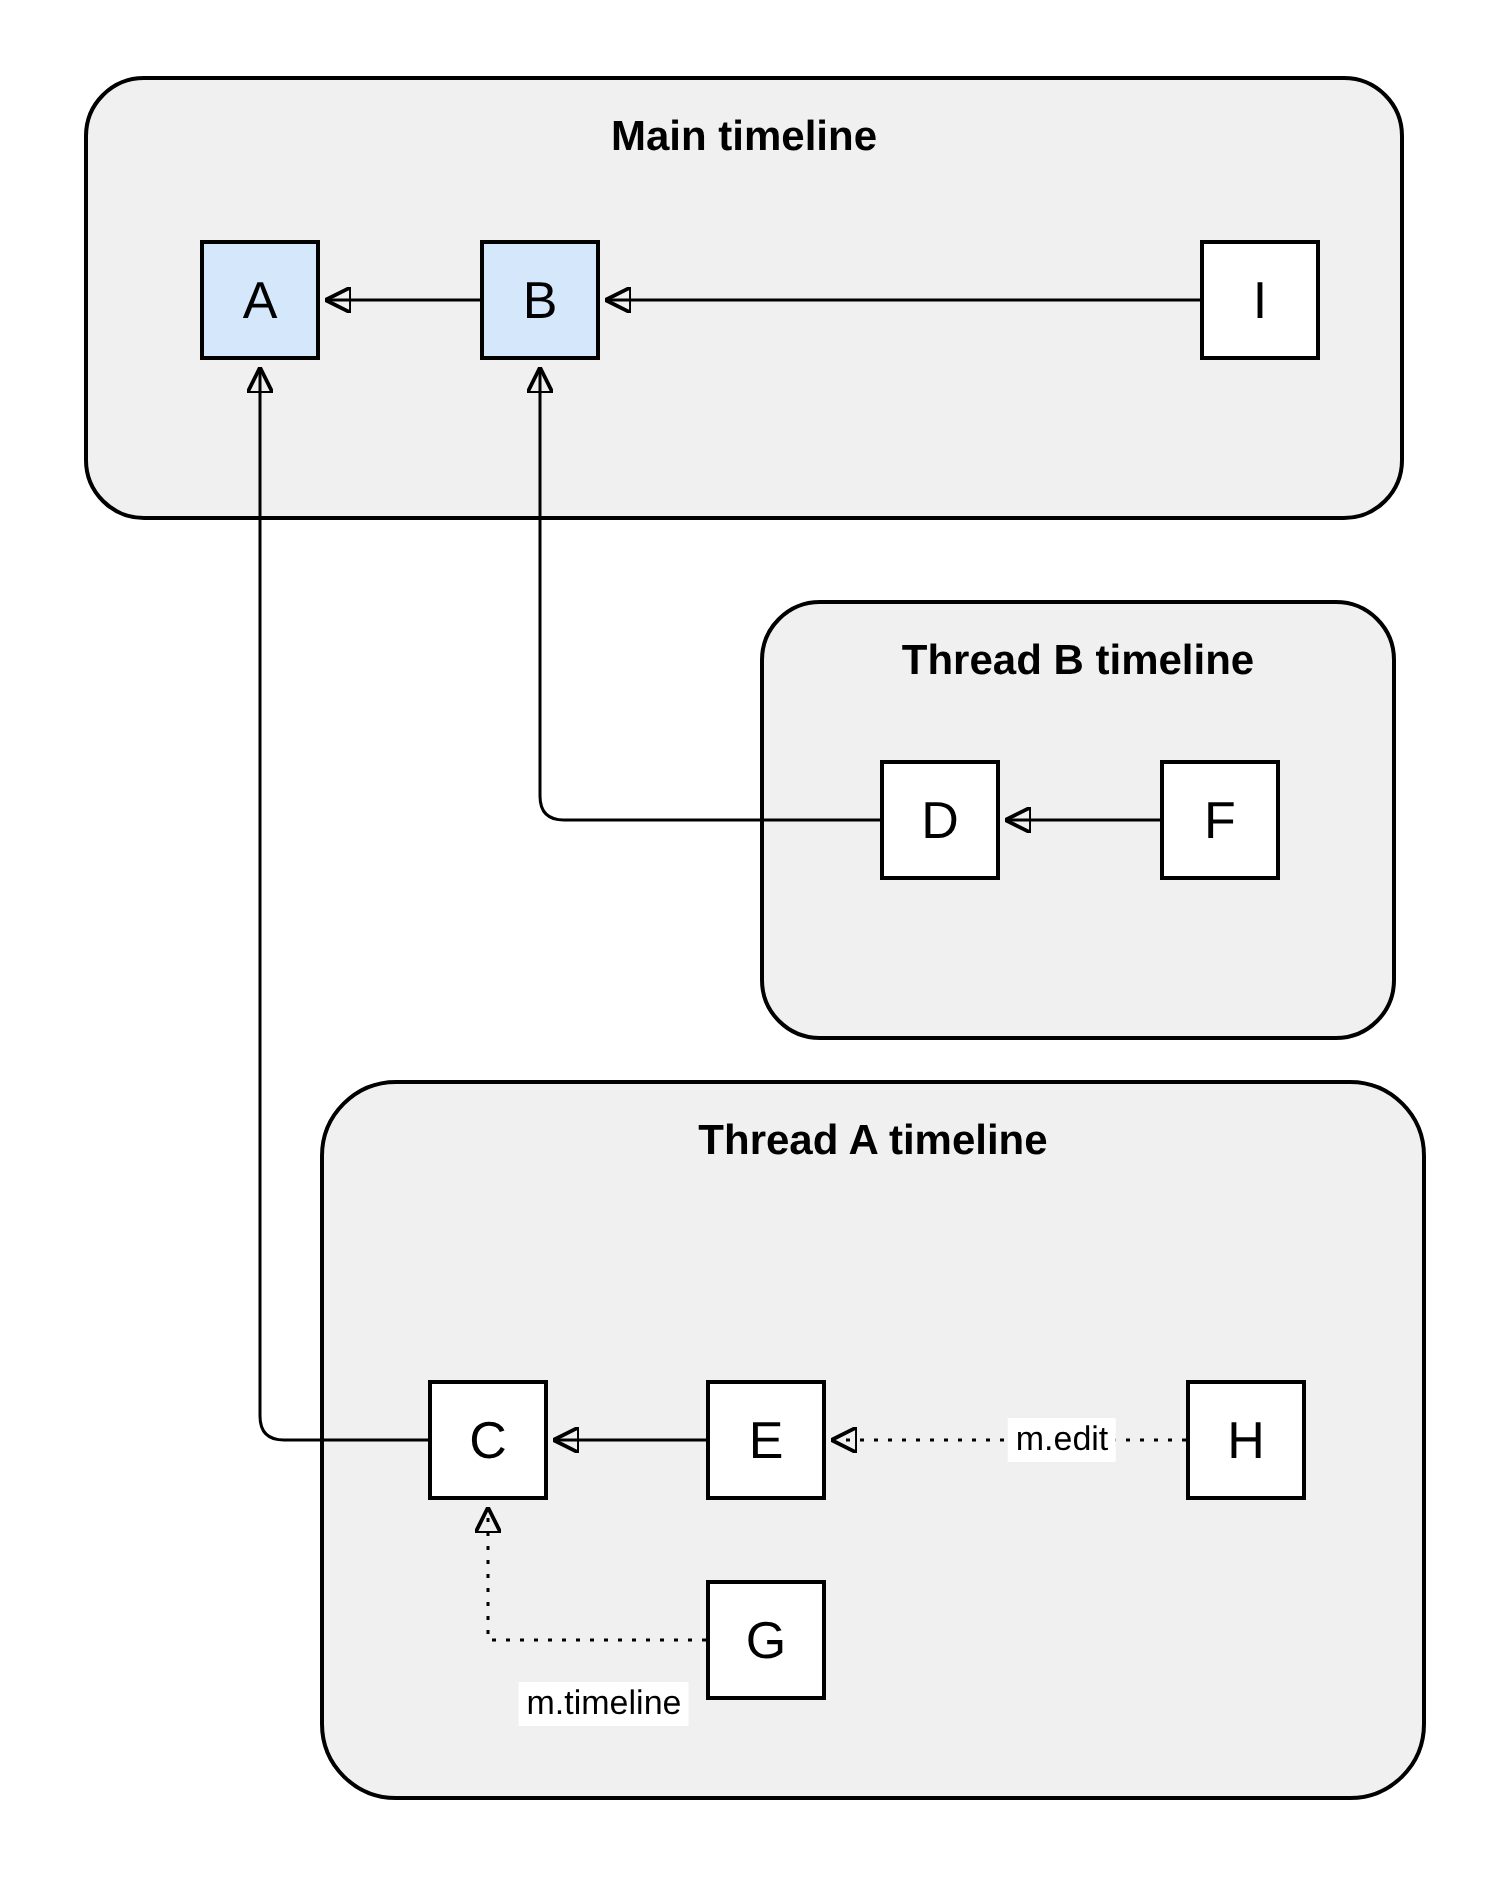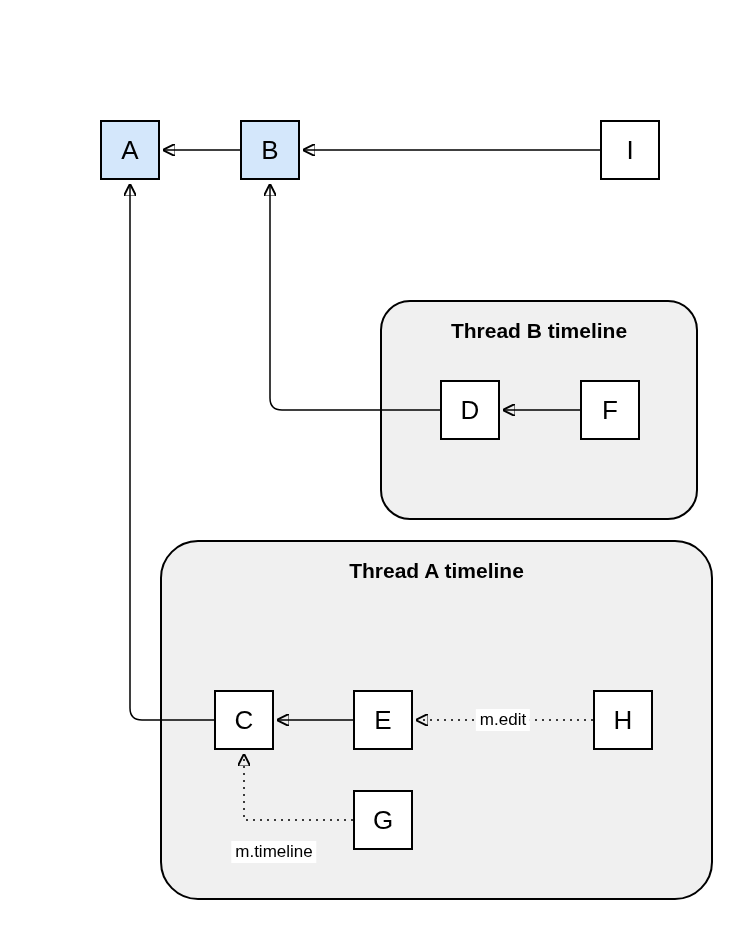--- a/index.html
+++ b/index.html
@@ -75,29 +75,33 @@
 
   .edge-label {
     position: absolute;
     transform: translate(-50%, -50%);
     background: var(--bg, #ffffff);
     font-size: 17px;
     color: var(--stroke, #000000);
     padding: 1px 4px;
     white-space: nowrap;
     z-index: 4;
+    margin-left: 28px;
   }
   #label-medit     { left: 503px; top: 720px; }
   #label-mreaction { left: 274px; top: 852px; }
 </style>
 </head>
 <body>
 
 <div class="canvas">
 
+  <div class="container-box" id="container-main">
+    <div class="container-title">Main timeline</div>
+  </div>
 
   <div class="container-box" id="container-threadb">
     <div class="container-title">Thread B timeline</div>
   </div>
 
   <div class="container-box" id="container-threada">
     <div class="container-title">Thread A timeline</div>
   </div>
 
   <div class="node blue" id="node-A">

